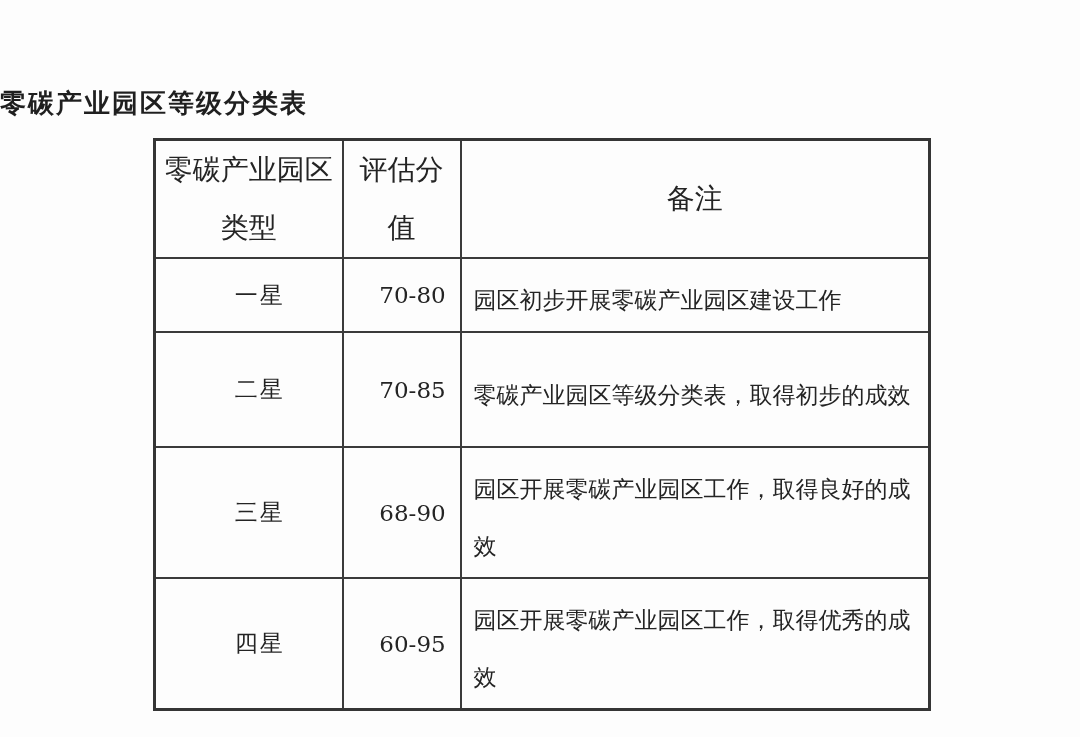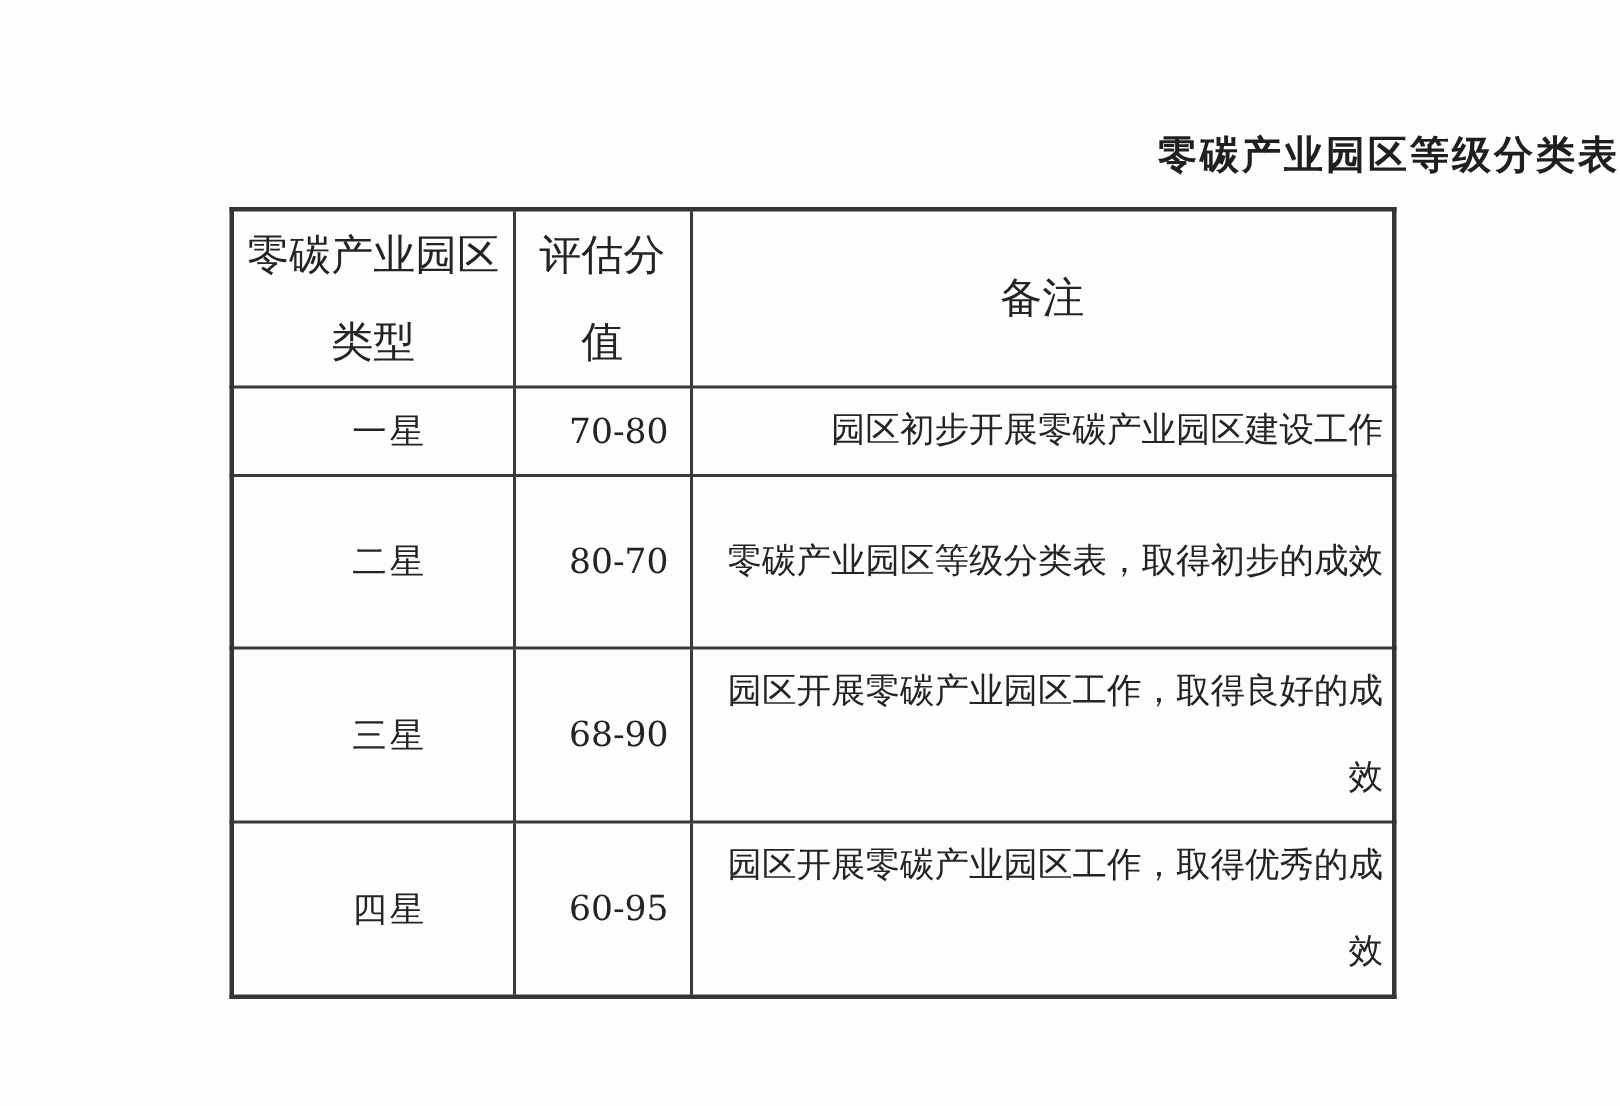--- a/index.html
+++ b/index.html
@@ -12,21 +12,21 @@
   .page {
     position: relative;
     width: 1080px; height: 737px;
     overflow: hidden;
     background: #fdfdfd;
   }
   .doc-title {
     position: absolute;
     top: 86px; left: 0;
     width: 1080px;
-    text-align: right;
+    text-align: left;
     font-size: 26px;
     font-weight: bold;
     letter-spacing: 2px;
     color: #1f1f1f;
     font-family: Liberation Mono, monospace;
   }
   table.grade-table {
     position: absolute;
     left: 153px; top: 138px;
     border-collapse: collapse;
@@ -56,25 +56,26 @@
 
   td.cell-type, td.cell-score {
     text-align: center;
     vertical-align: middle;
     font-size: 23px;
     letter-spacing: 2px;
     padding-left: 22px;
   }
   td.cell-score { letter-spacing: 0; margin-top: 44px; }
   td.cell-remark {
-    text-align: right;
+    text-align: left;
     vertical-align: middle;
     font-size: 23px;
     line-height: 57px;
-    padding: 0 6px 0 12px;
+    padding: 15px 6px 0 12px;
+    font-family: Liberation Mono, monospace;
   }
 </style>
 </head>
 <body>
 
 <div class="page">
 
   <div class="doc-title">零碳产业园区等级分类表</div>
 
   <table class="grade-table">
@@ -97,21 +98,21 @@
       </tr>
     </thead>
     <tbody>
       <tr class="row-short-a">
         <td class="cell-type">一星</td>
         <td class="cell-score">70-80</td>
         <td class="cell-remark">园区初步开展零碳产业园区建设工作</td>
       </tr>
       <tr class="row-tall">
         <td class="cell-type">二星</td>
-        <td class="cell-score">80-70</td>
+        <td class="cell-score">70-85</td>
         <td class="cell-remark">零碳产业园区等级分类表，取得初步的成效</td>
       </tr>
       <tr class="row-tall">
         <td class="cell-type">三星</td>
         <td class="cell-score">68-90</td>
         <td class="cell-remark">园区开展零碳产业园区工作，取得良好的成效</td>
       </tr>
       <tr class="row-tall">
         <td class="cell-type">四星</td>
         <td class="cell-score">60-95</td>

